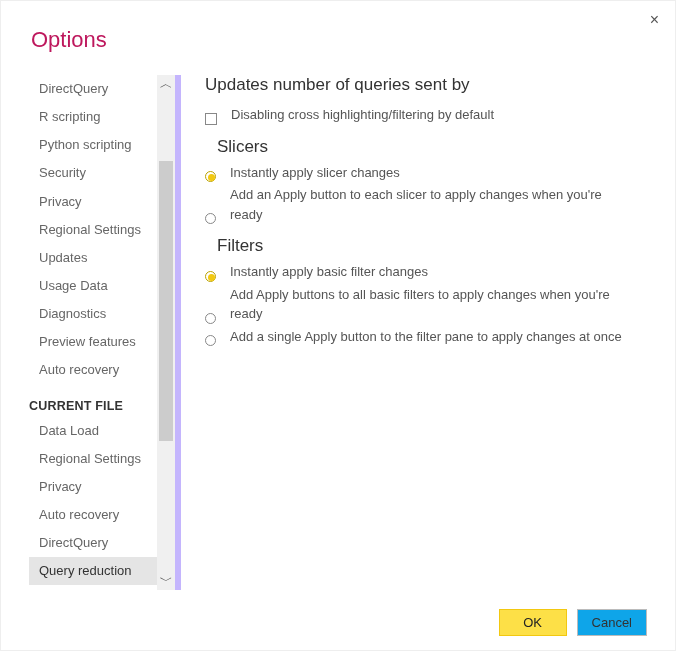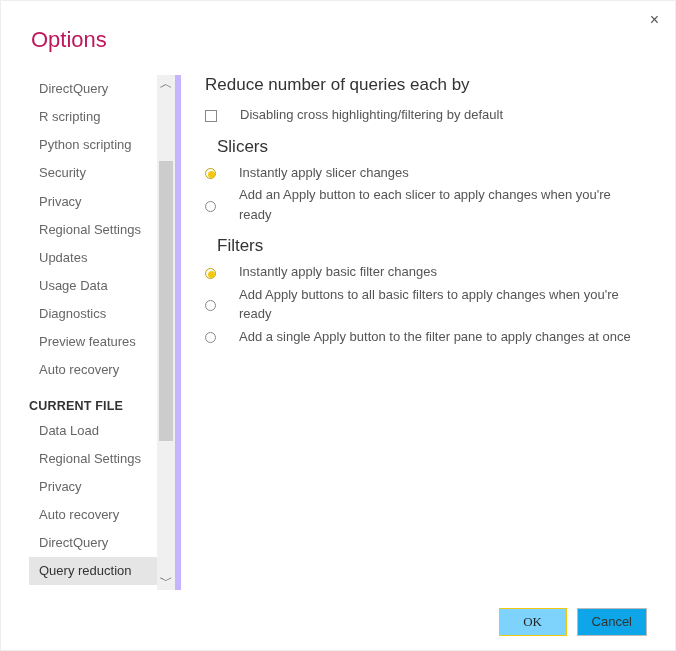--- a/index.html
+++ b/index.html
@@ -104,22 +104,22 @@
     font-weight: 400;
   }
   .h2 {
     font-size: 17px;
     color: #333;
     margin: 12px 0 6px 12px;
     font-weight: 400;
   }
   .row {
     display: flex;
-    align-items: center;
-    gap: 23px;
+    align-items: flex-end;
+    gap: 14px;
     margin: 3px 0;
     line-height: 1.5;
   }
   .row-text { color: #555; }
   .chk {
     width: 12px;
     height: 12px;
     border: 1px solid #888;
     background: #fff;
     margin-top: 3px;
@@ -159,24 +159,23 @@
     min-width: 68px;
     padding: 5px 14px;
     font-size: 13px;
     text-align: center;
     border: 1px solid #bbb;
     cursor: pointer;
     background: #0ea5e9;
     color: #333;
   }
   .btn.primary {
-    background: #7dd3fc;
+    background: #fde047;
     border-color: #f2c811;
     color: #222;
-    font-family: Liberation Serif, serif;
   }
 </style>
 </head>
 <body>
 
 <div class="close-x">×</div>
 
 <div class="title">Options</div>
 
 <div class="content">
@@ -206,21 +205,21 @@
 
     </div>
     <div class="scrollbar">
       <div class="scroll-arrow-up">︿</div>
       <div class="scroll-thumb"></div>
       <div class="scroll-arrow-down">﹀</div>
     </div>
   </div>
 
   <div class="main">
-    <div class="h1">Reduce number of queries each by</div>
+    <div class="h1">Updates number of queries sent by</div>
 
     <div class="row">
       <span class="chk"></span>
       <span class="row-text">Disabling cross highlighting/filtering by default</span>
     </div>
 
     <div class="h2">Slicers</div>
 
     <div class="row">
       <span class="radio on"></span>

